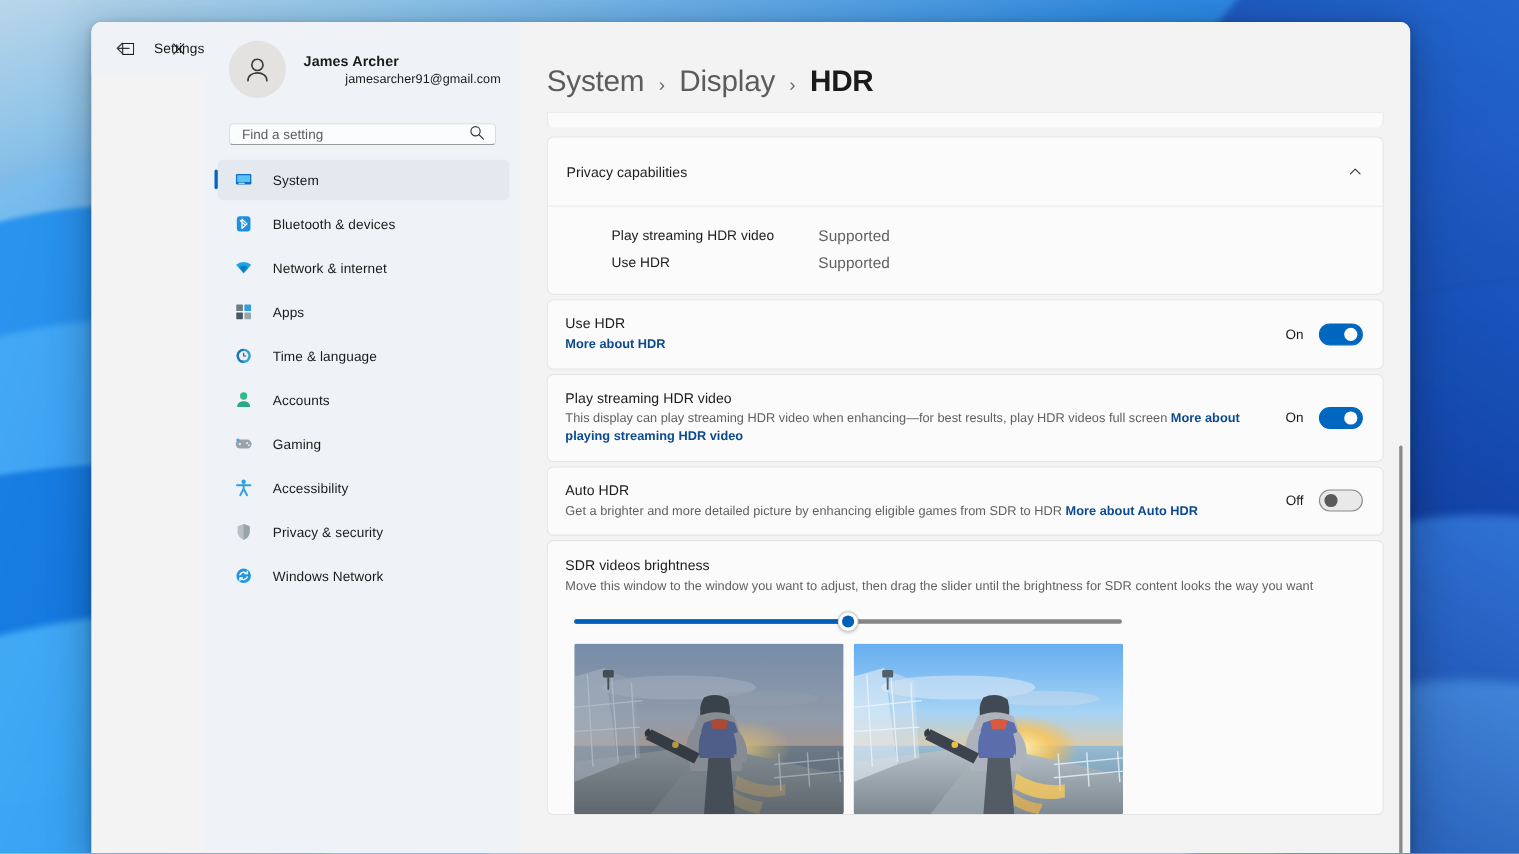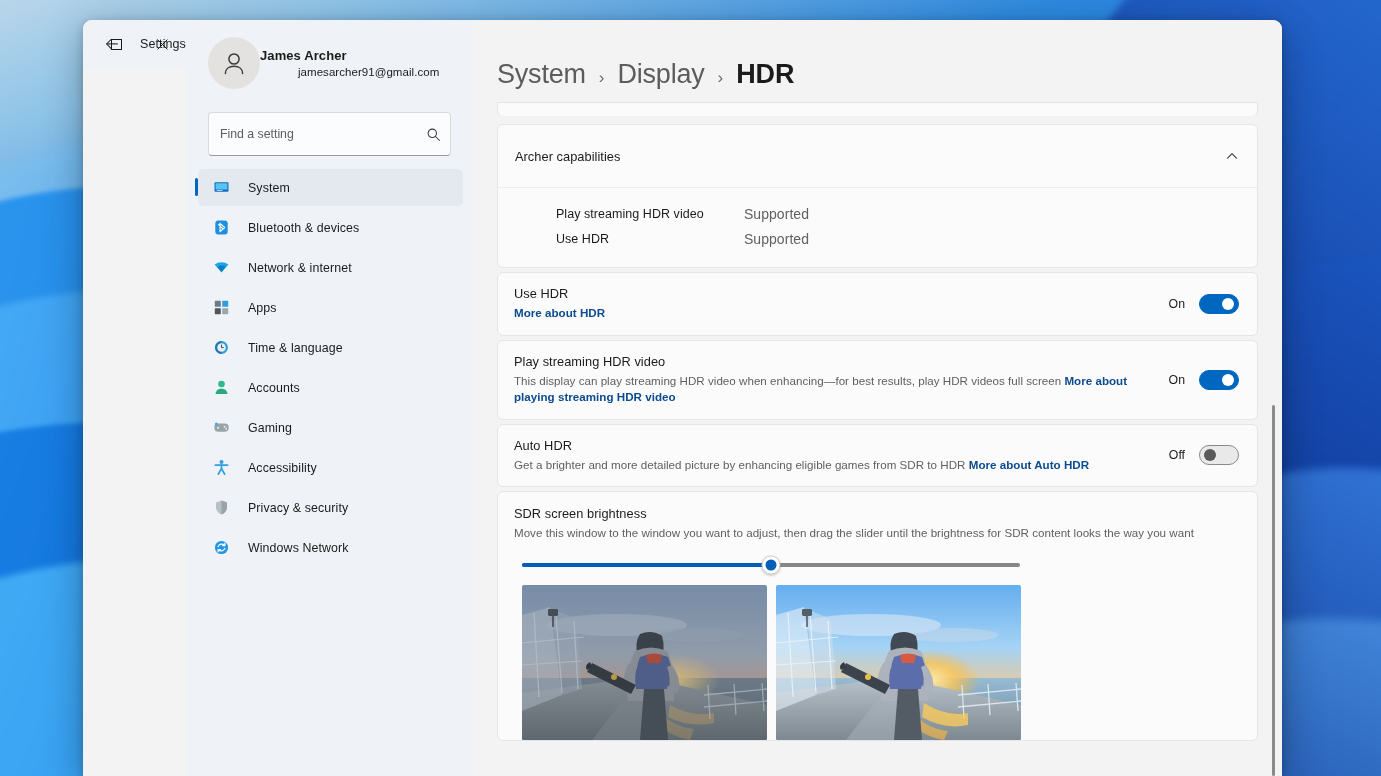--- a/index.html
+++ b/index.html
@@ -100,30 +100,30 @@
   #account {
     display: flex; align-items: center;
     padding: 10px 0 0 22px; height: 76px;
   }
   #avatar {
     width: 52px; height: 52px; border-radius: 50%;
     background: #e4e2e1;
     display: flex; align-items: center; justify-content: center;
     flex: 0 0 52px;
   }
-  #account-text { }
+  #account-text { margin-left: 16px; }
   #account-name { font-size: 13px; font-weight: bold; color: #1b1b1b; letter-spacing: .1px; }
   #account-email { font-size: 11.5px; color: #1b1b1b; margin-top: 3px; letter-spacing: .05px; padding-left: 38px; }
 
   #searchwrap { padding: 16px 22px 0 22px; }
   #searchbox {
-    height: 44px; background: #fbfcfd;
+    height: 20px; background: #fbfcfd;
     border: 1px solid #d8dadd; border-bottom-color: #9a9a9a;
     border-radius: 4px;
-    display: flex; align-items: center;
+    display: flex; 
     padding: 0 9px 0 11px;
   }
   #search-input {
     flex: 1; border: none; outline: none; background: transparent;
     font-family: "Liberation Sans", sans-serif;
     font-size: 12.3px; color: #1b1b1b;
   }
   #search-input::placeholder { color: #5d5d5d; }
 
   #nav { margin-top: 13px; padding: 0 10px 0 12px; overflow: hidden; }
@@ -450,21 +450,21 @@
           <span class="crumb current">HDR</span>
         </div>
 
         <div id="scrollarea">
           <div id="cards">
 
             <div class="card" id="card-clipped"></div>
 
             <div class="card">
               <div id="cap-header">
-                <span id="cap-title">Archer capabilities</span>
+                <span id="cap-title">Privacy capabilities</span>
                 <svg width="14" height="14" viewBox="0 0 14 14">
                   <path d="M2.6 9.1 7 4.7l4.4 4.4" fill="none" stroke="#3a3a3a" stroke-width="1.1" stroke-linecap="round" stroke-linejoin="round"></path>
                 </svg>
               </div>
               <div id="cap-body">
                 <div class="cap-row">
                   <span class="cap-name">Play streaming HDR video</span>
                   <span class="cap-val">Supported</span>
                 </div>
                 <div class="cap-row">
@@ -519,21 +519,21 @@
                 <div class="toggle-wrap">
                   <span class="toggle-state">Off</span>
                   <div class="switch off">
                     <span class="knob"></span>
                   </div>
                 </div>
               </div>
             </div>
 
             <div class="card" id="sdr-card">
-              <div id="sdr-title">SDR screen brightness</div>
+              <div id="sdr-title">SDR videos brightness</div>
               <div id="sdr-desc">Move this window to the window you want to adjust, then drag the slider until the brightness for SDR content looks the way you want</div>
 
               <div id="slider-wrap">
                 <div id="slider">
                   <div id="slider-fill" style="width: 50%;"></div>
                   <div id="slider-thumb" style="left: 50%;"></div>
                 </div>
               </div>
 
               <div id="previews">

